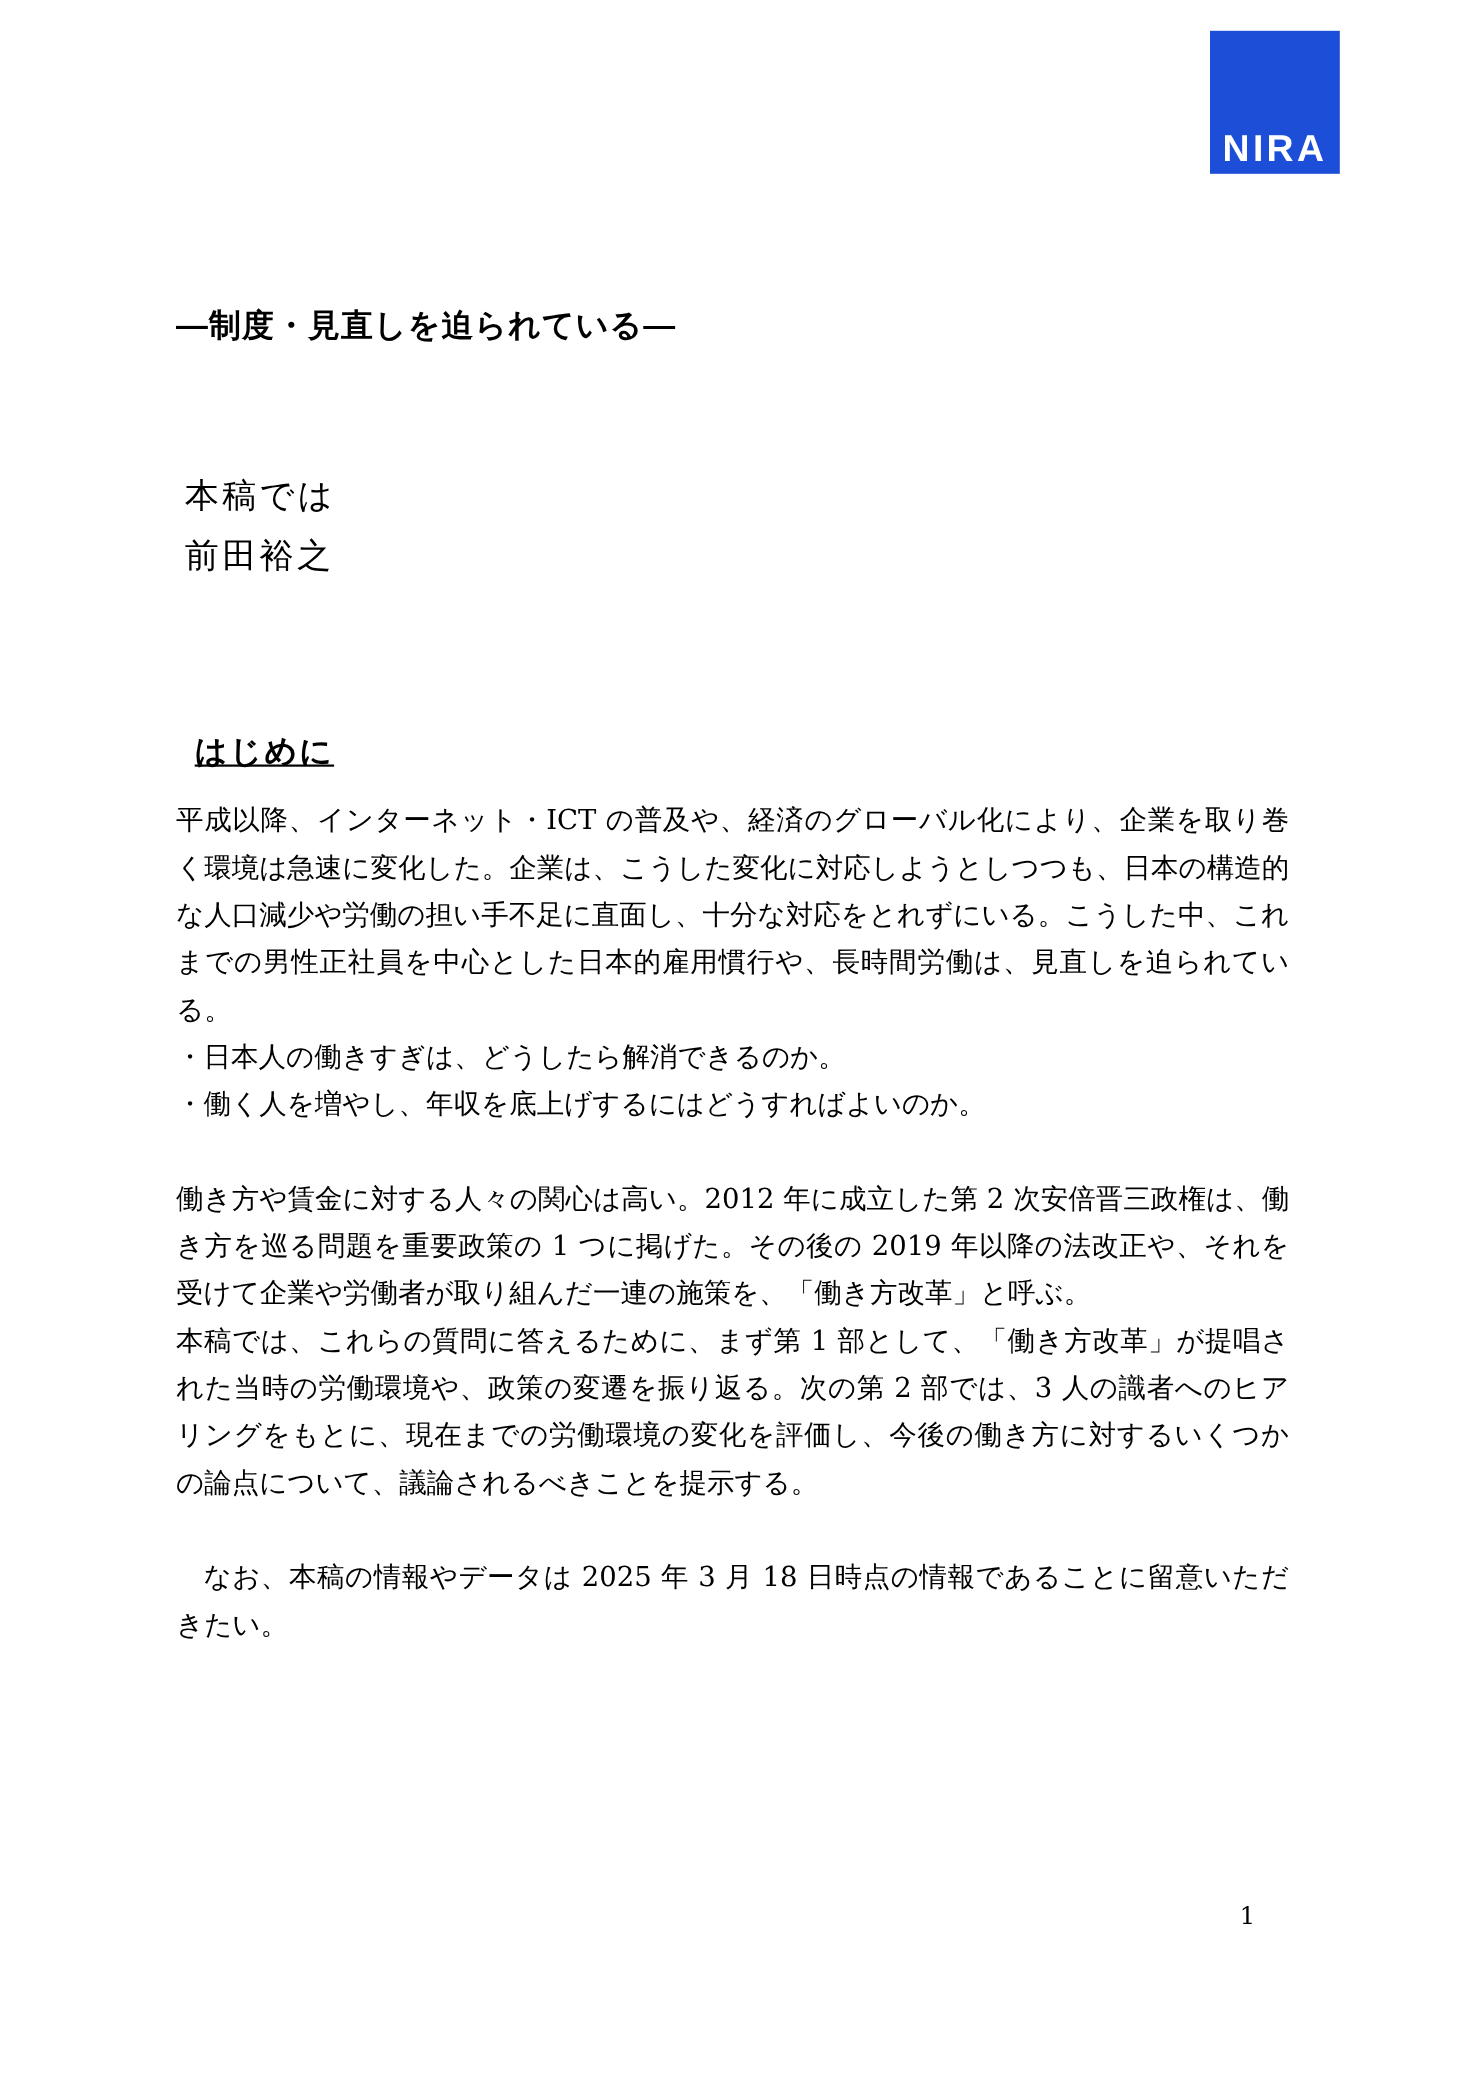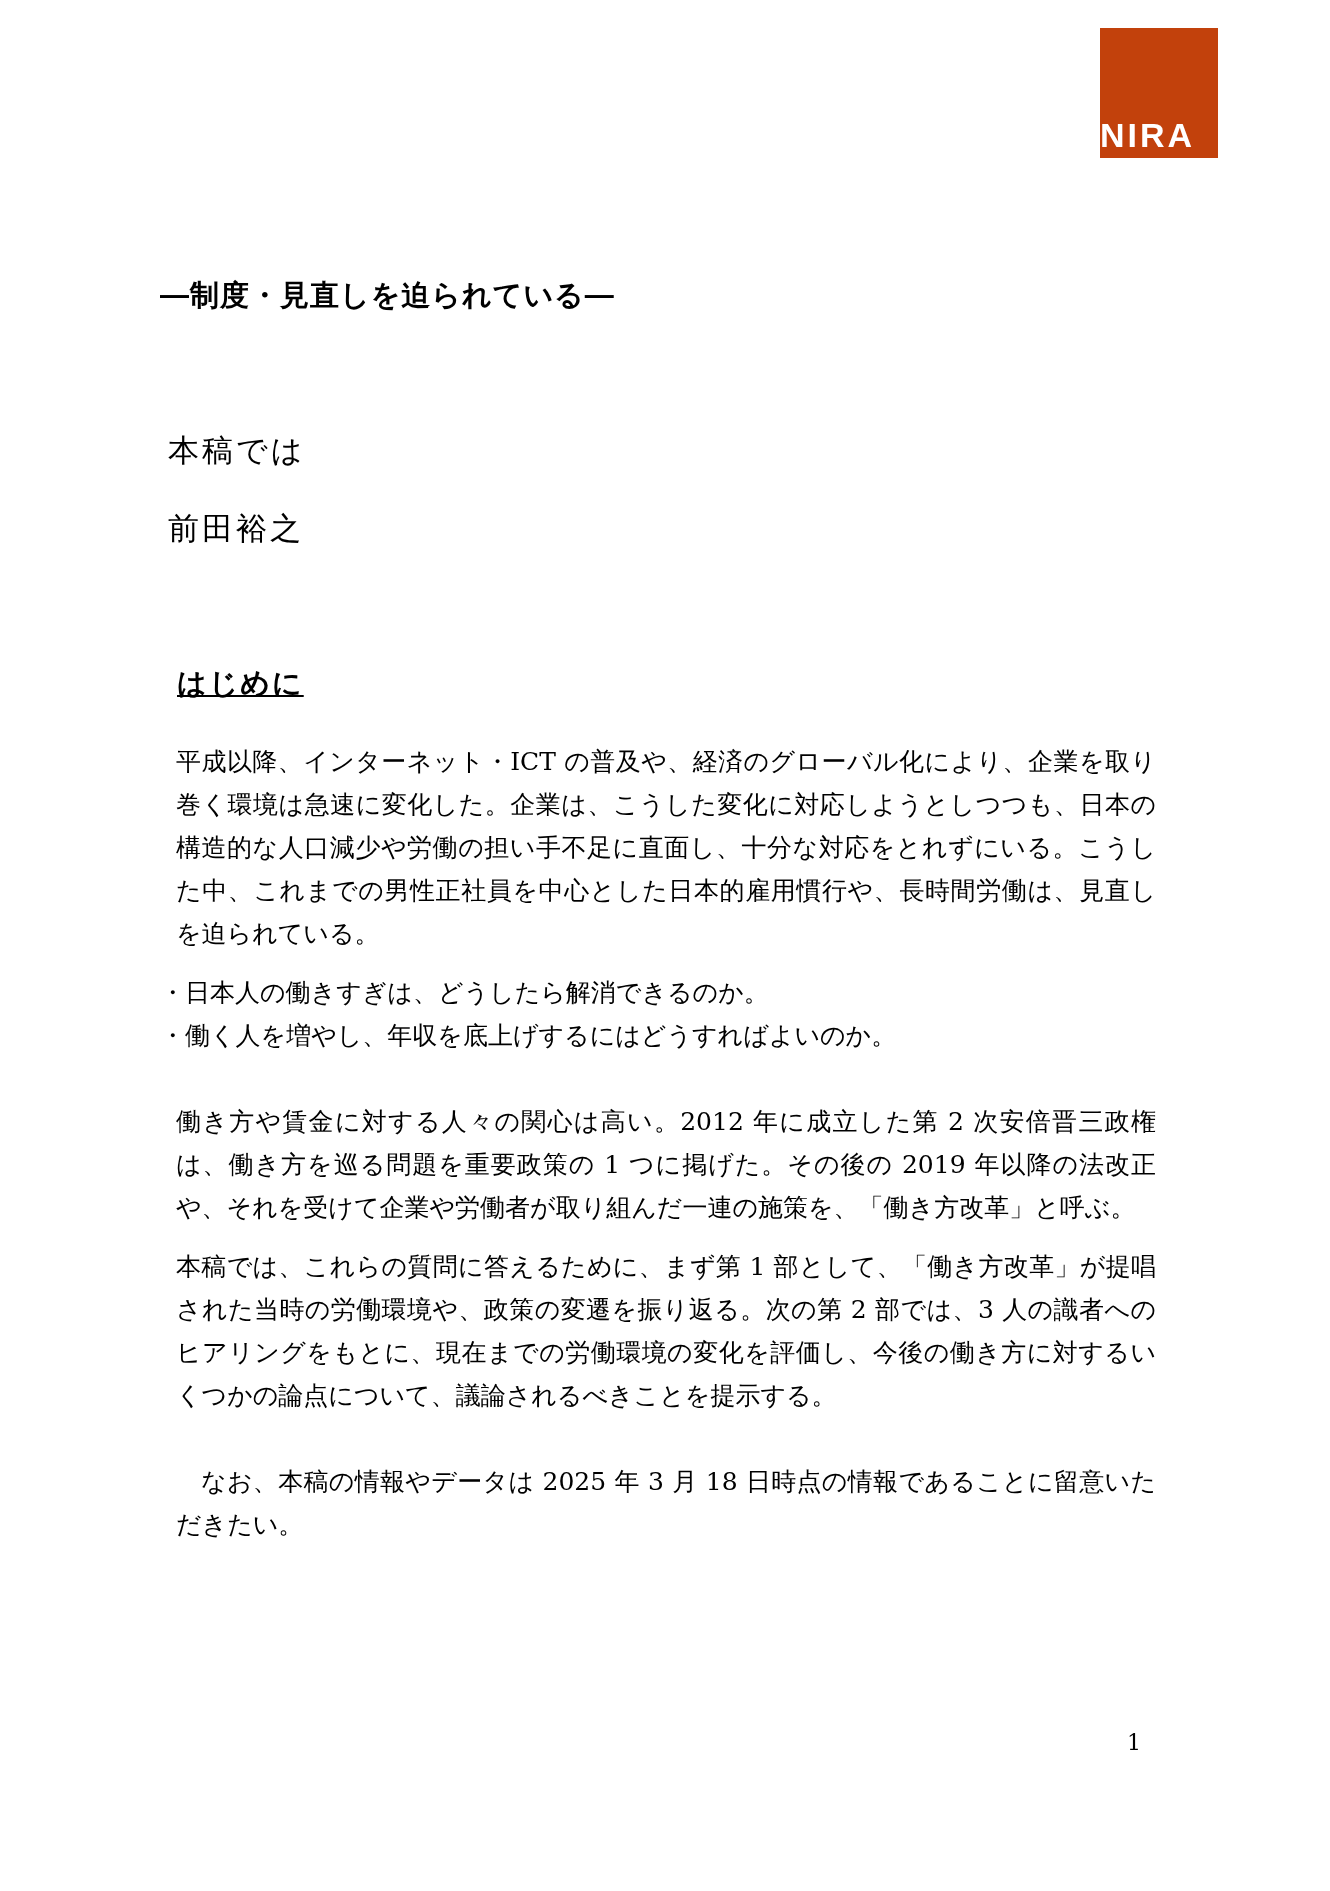--- a/index.html
+++ b/index.html
@@ -15,24 +15,24 @@
     overflow: hidden;
     font-family: "DejaVu Serif", "Liberation Serif", serif;
     color: #000000;
   }
   .logo {
     position: absolute;
     left: 1100px;
     top: 28px;
     width: 118px;
     height: 130px;
-    background: #c2410c;
+    background: #1d4ed8;
     display: flex;
     align-items: flex-end;
-    justify-content: flex-start;
+    justify-content: center;
     padding-bottom: 6px;
     box-sizing: border-box;
   }
   .logo-text {
     color: #ffffff;
     font-family: "Liberation Sans", "DejaVu Sans", sans-serif;
     font-weight: bold;
     font-size: 34px;
     letter-spacing: 3px;
     line-height: 1;
@@ -56,42 +56,42 @@
     white-space: nowrap;
   }
   .author {
     position: absolute;
     left: 168px;
     font-size: 31px;
     letter-spacing: 3px;
     white-space: nowrap;
   }
   .author-1 { top: 430px; }
-  .author-2 { top: 508px; text-align: right; }
+  .author-2 { top: 484px; text-align: right; }
   .section-heading {
     position: absolute;
     left: 177px;
     top: 664px;
     font-size: 29px;
     font-weight: bold;
     letter-spacing: 2px;
     white-space: nowrap;
     text-decoration: underline;
   }
   .body-text {
     position: absolute;
     left: 160px;
     top: 724px;
     width: 1012px;
     font-size: 25px;
     line-height: 43px;
     text-align: justify;
   }
   .body-text p {
-    margin: 16px;
+    margin: 0;
   }
   .gap-above {
     margin-top: 43px !important;
   }
   .indent-1 {
     text-indent: 1em;
   }
   .bullet-list p {
     margin: 0;
   }

